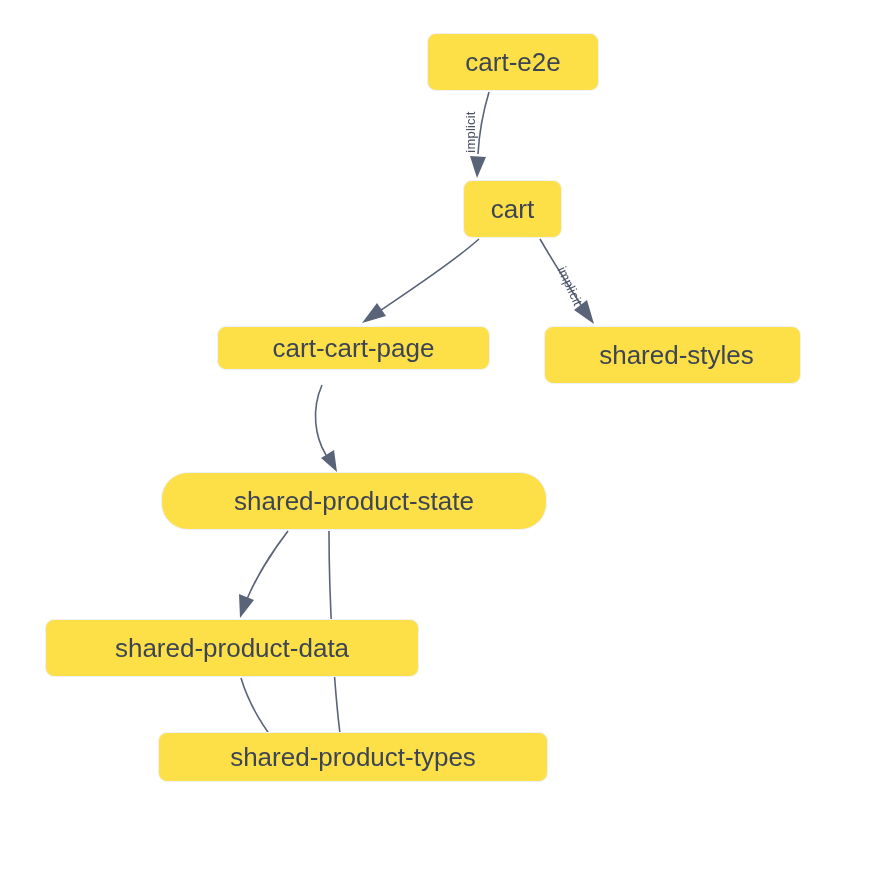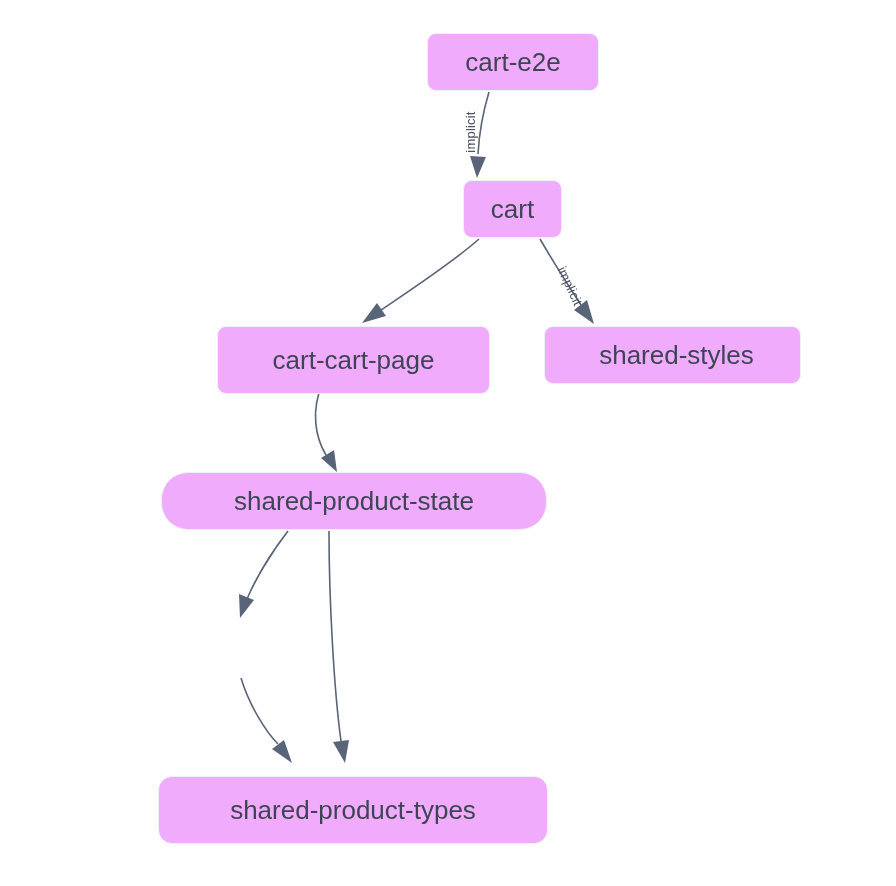--- a/index.html
+++ b/index.html
@@ -35,21 +35,21 @@
   }
   .edge-label {
     font-family: "Liberation Sans", sans-serif;
     font-size: 13px;
     fill: #4a5263;
     letter-spacing: 0.2px;
   }
   .node {
     position: absolute;
     box-sizing: border-box;
-    background: #f0abfc;
+    background: #fde047;
     border: 1px solid #eef1f6;
     border-radius: 9px;
     display: flex;
     align-items: center;
     justify-content: center;
     color: #3d4554;
     font-family: "Liberation Sans", sans-serif;
     font-size: 26px;
     font-weight: 400;
     white-space: nowrap;
@@ -104,30 +104,33 @@
   </svg>
 
   <div class="node" style="left:427px; top:33px; width:172px; height:58px;">
     <span>cart-e2e</span>
   </div>
 
   <div class="node" style="left:463px; top:180px; width:99px; height:58px;">
     <span>cart</span>
   </div>
 
-  <div class="node" style="left:217px; top:326px; width:273px; height:68px;">
+  <div class="node" style="left:217px; top:326px; width:273px; height:44px;">
     <span>cart-cart-page</span>
   </div>
 
   <div class="node" style="left:544px; top:326px; width:257px; height:58px;padding-left:8px;">
     <span>shared-styles</span>
   </div>
 
   <div class="node" style="left:161px; top:472px; width:386px; height:58px;border-radius:27px;">
     <span>shared-product-state</span>
   </div>
 
+  <div class="node" style="left:45px; top:619px; width:374px; height:58px;">
+    <span>shared-product-data</span>
+  </div>
 
-  <div class="node" style="left:158px; top:776px; width:390px; height:68px;border-radius:14px;">
+  <div class="node" style="left:158px; top:732px; width:390px; height:50px;">
     <span>shared-product-types</span>
   </div>
 
 </div>
 
 </body></html>

